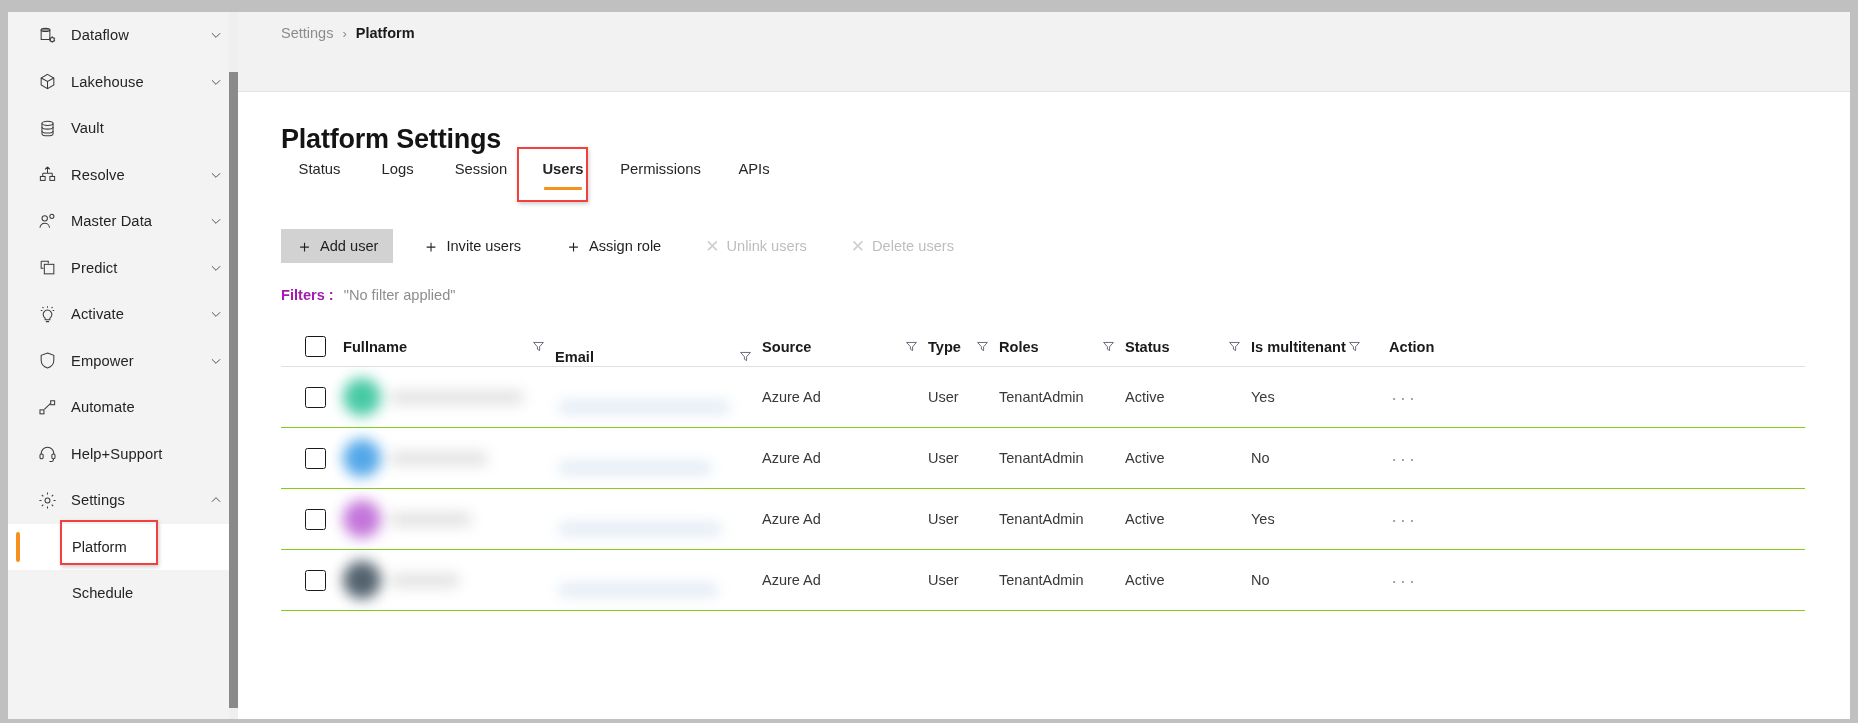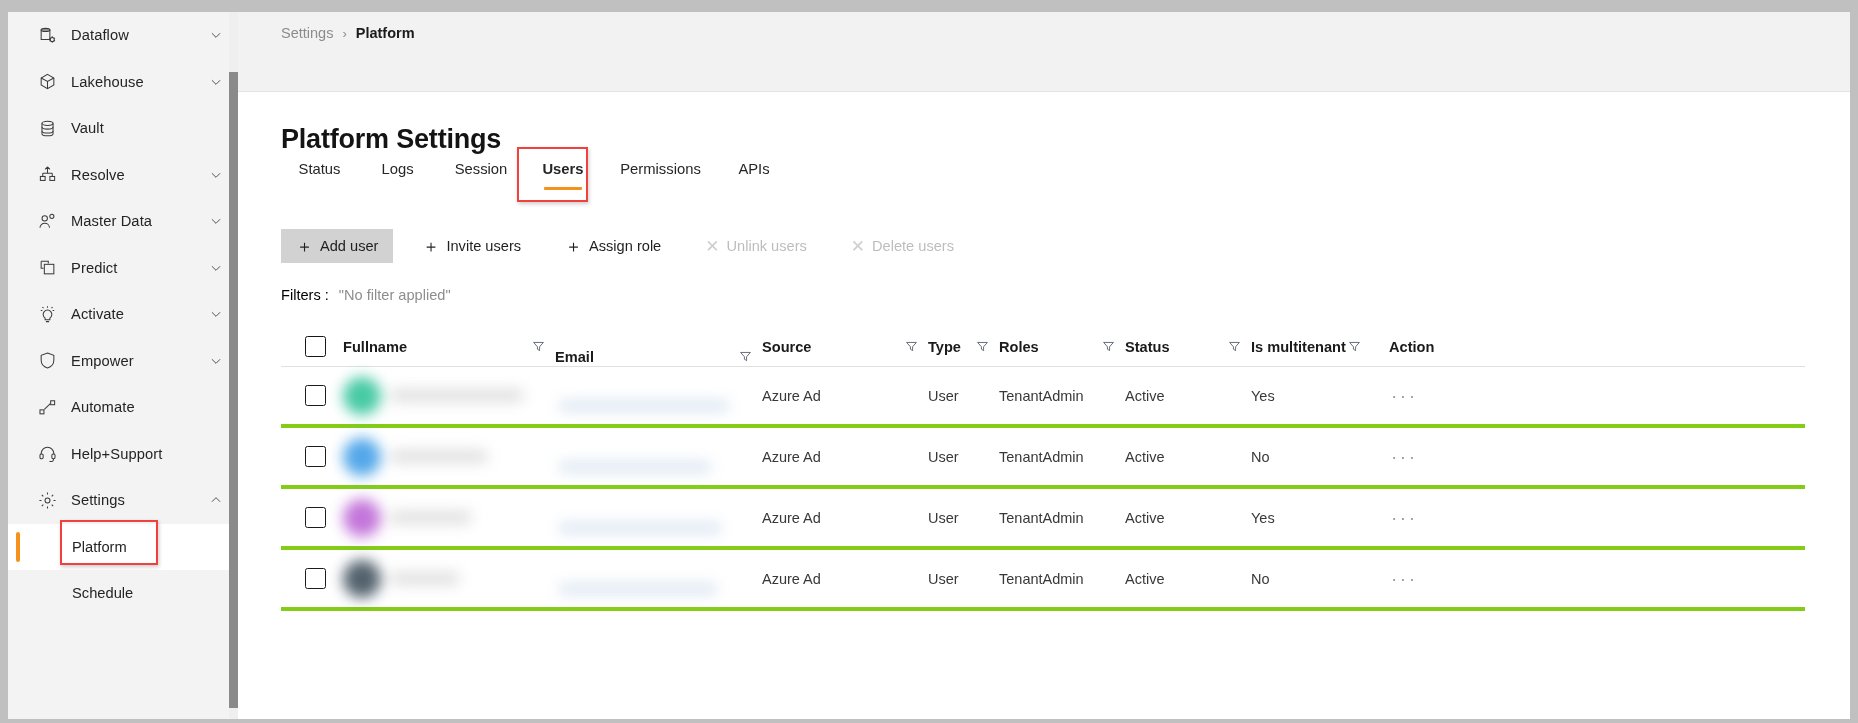--- a/index.html
+++ b/index.html
@@ -187,32 +187,32 @@
     font-weight: 300;
   }
   .tb-btn.disabled .gl { color: #cfcfcf; }
 
   #filters-row {
     margin-top: 24px;
     display: flex;
     align-items: baseline;
     font-size: 14.6px;
   }
-  #filters-label { font-weight: normal; color: #000000; }
+  #filters-label { font-weight: bold; color: #a21caf; }
   #filters-value { color: #8d8d8d; margin-left: 10px; }
 
   
   #table {
     margin-top: 24px;
     width: 1524px;
   }
   .trow {
     display: flex;
     align-items: center;
-    border-bottom: 4px solid #84cc16;
+    border-bottom: 1px solid #84cc16;
   }
   #thead.trow { height: 40px; border-bottom: 1px solid #e0e0e0; }
   .tbody-row { height: 61px; }
 
   .cell { display: flex; align-items: center; min-width: 0; }
   .c-check { width: 62px; flex: 0 0 62px; padding-left: 24px; }
   .c-full  { width: 212px; flex: 0 0 212px; }
   .c-email { width: 207px; flex: 0 0 207px; margin-top: 20px; }
   .c-src   { width: 166px; flex: 0 0 166px; justify-content: space-between; }
   .c-type  { width: 71px;  flex: 0 0 71px; text-align: center; }

